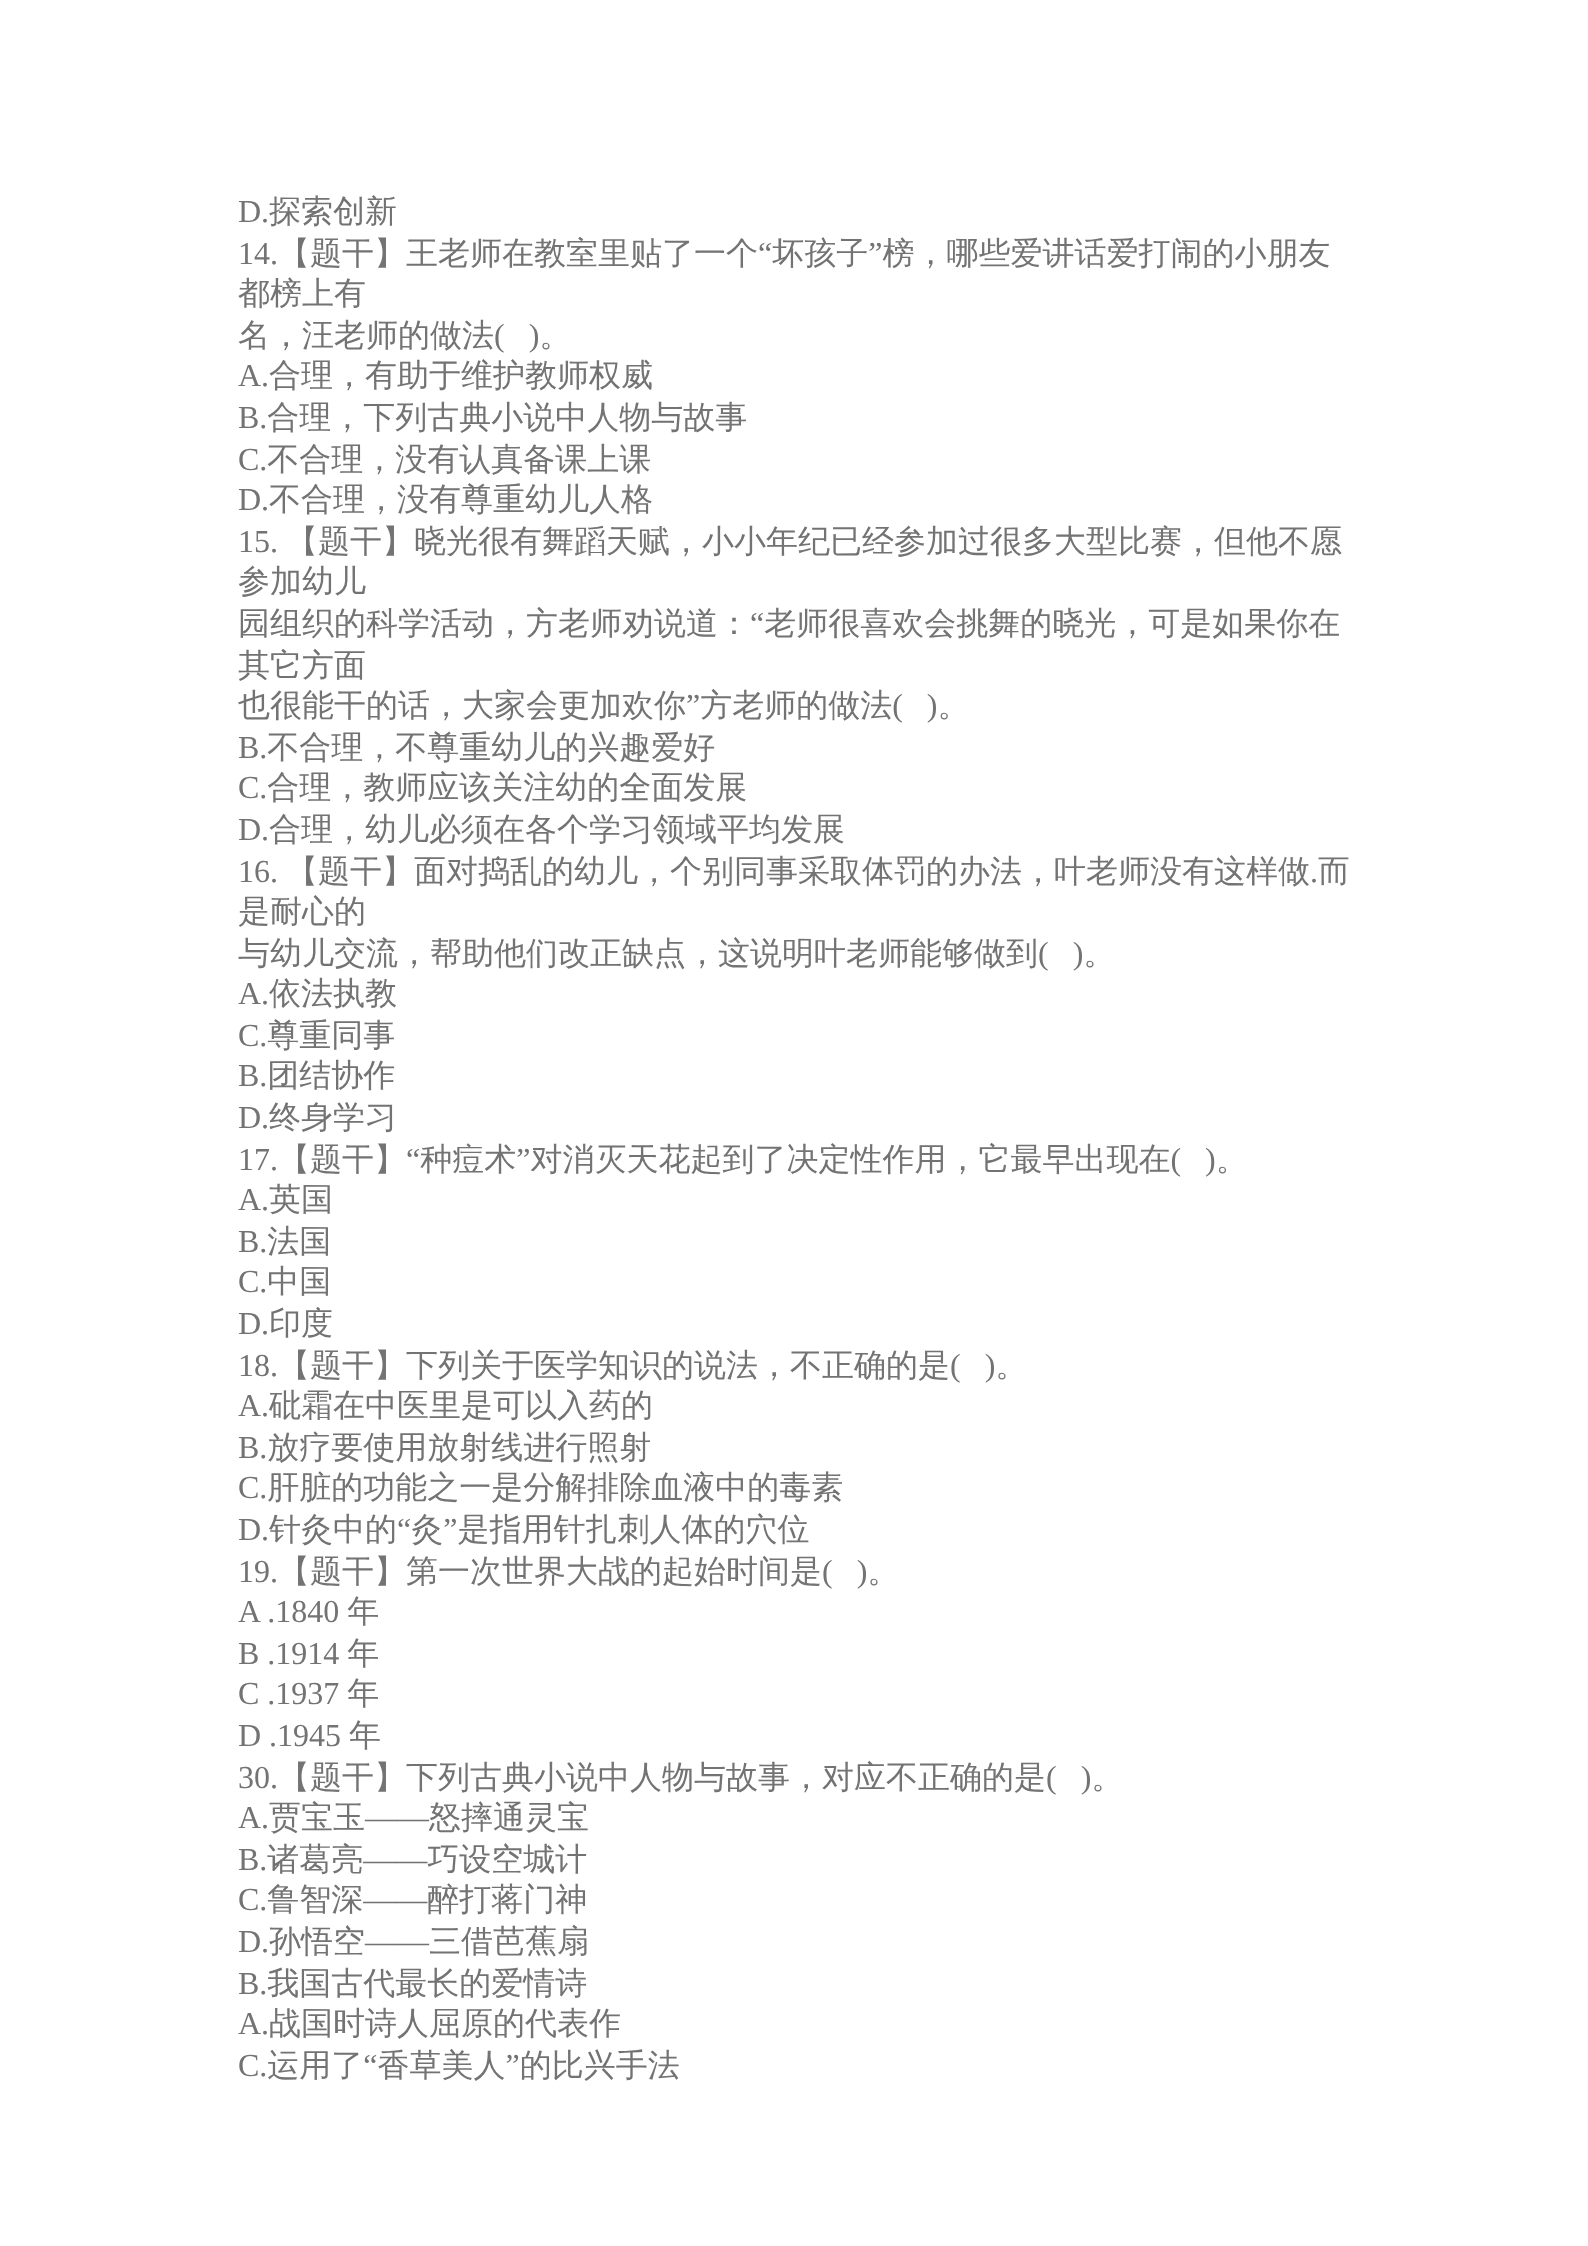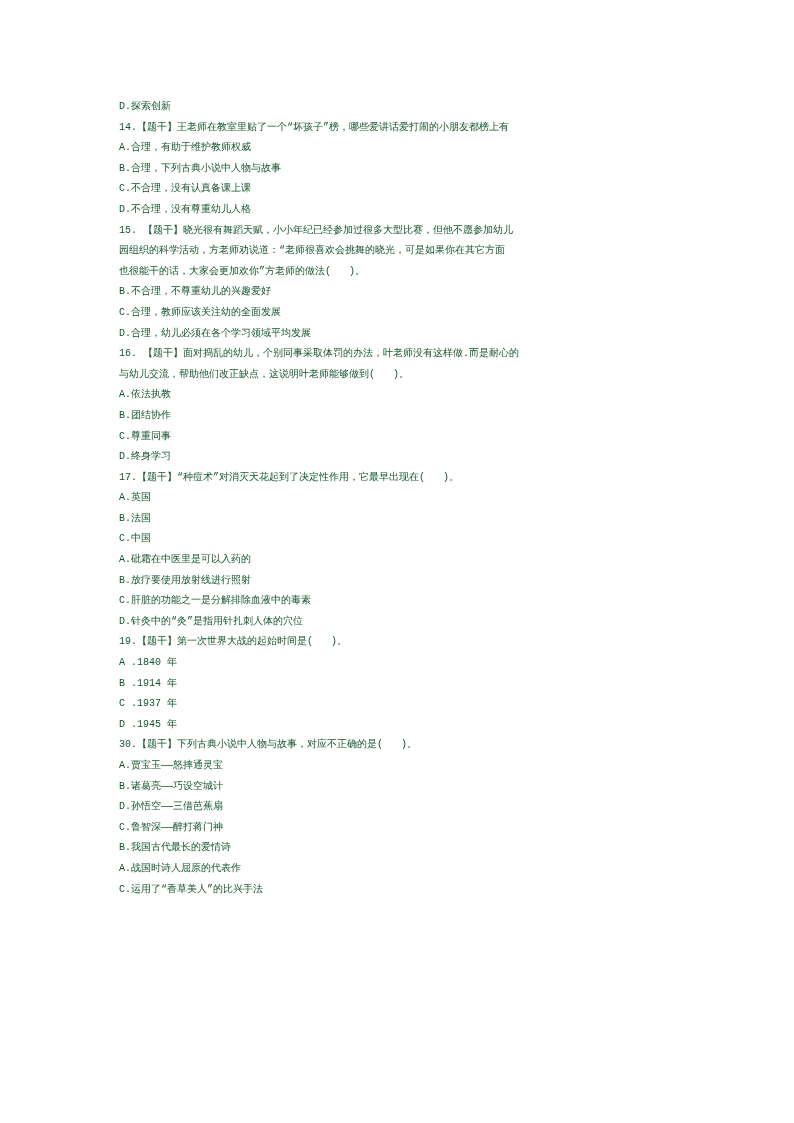--- a/index.html
+++ b/index.html
@@ -1,84 +1,87 @@
 <!DOCTYPE html>
 <html><head>
 <meta charset="utf-8">
 <style>
   html, body { margin: 0; padding: 0; background: #ffffff; }
   body { width: 794px; height: 1123px; position: relative; overflow: hidden; }
   .page {
     position: absolute; left: 119px; top: 97px; width: 560px;
-    font-family: Liberation Mono, monospace;
-    font-size: 10px; line-height: 20.6px; color: #14532d;
+    font-family: Liberation Serif, serif;
+    font-size: 16px; line-height: 20.6px; color: #737373;
   }
   .line { white-space: pre-wrap; margin: 0; }
   .q-stem { }
 </style>
 </head>
 <body>
 
 <div class="page">
   <p class="line">D.探索创新</p>
 
   <div>
     <p class="line q-stem">14.【题干】王老师在教室里贴了一个“坏孩子”榜，哪些爱讲话爱打闹的小朋友都榜上有</p>
+    <p class="line q-stem">名，汪老师的做法(   )。</p>
     <p class="line">A.合理，有助于维护教师权威</p>
     <p class="line">B.合理，下列古典小说中人物与故事</p>
     <p class="line">C.不合理，没有认真备课上课</p>
     <p class="line">D.不合理，没有尊重幼儿人格</p>
   </div>
 
   <div>
     <p class="line q-stem">15. 【题干】晓光很有舞蹈天赋，小小年纪已经参加过很多大型比赛，但他不愿参加幼儿</p>
     <p class="line q-stem">园组织的科学活动，方老师劝说道：“老师很喜欢会挑舞的晓光，可是如果你在其它方面</p>
     <p class="line q-stem">也很能干的话，大家会更加欢你”方老师的做法(   )。</p>
     <p class="line">B.不合理，不尊重幼儿的兴趣爱好</p>
     <p class="line">C.合理，教师应该关注幼的全面发展</p>
     <p class="line">D.合理，幼儿必须在各个学习领域平均发展</p>
   </div>
 
   <div>
     <p class="line q-stem">16. 【题干】面对捣乱的幼儿，个别同事采取体罚的办法，叶老师没有这样做.而是耐心的</p>
     <p class="line q-stem">与幼儿交流，帮助他们改正缺点，这说明叶老师能够做到(   )。</p>
     <p class="line">A.依法执教</p>
+    <p class="line">C.尊重同事</p>
     <p class="line">B.团结协作</p>
-    <p class="line">C.尊重同事</p>
     <p class="line">D.终身学习</p>
   </div>
 
   <div>
     <p class="line q-stem">17.【题干】“种痘术”对消灭天花起到了决定性作用，它最早出现在(   )。</p>
     <p class="line">A.英国</p>
     <p class="line">B.法国</p>
     <p class="line">C.中国</p>
+    <p class="line">D.印度</p>
   </div>
 
   <div>
+    <p class="line q-stem">18.【题干】下列关于医学知识的说法，不正确的是(   )。</p>
     <p class="line">A.砒霜在中医里是可以入药的</p>
     <p class="line">B.放疗要使用放射线进行照射</p>
     <p class="line">C.肝脏的功能之一是分解排除血液中的毒素</p>
     <p class="line">D.针灸中的“灸”是指用针扎刺人体的穴位</p>
   </div>
 
   <div>
     <p class="line q-stem">19.【题干】第一次世界大战的起始时间是(   )。</p>
     <p class="line">A .1840 年</p>
     <p class="line">B .1914 年</p>
     <p class="line">C .1937 年</p>
     <p class="line">D .1945 年</p>
   </div>
 
   <div>
     <p class="line q-stem">30.【题干】下列古典小说中人物与故事，对应不正确的是(   )。</p>
     <p class="line">A.贾宝玉——怒摔通灵宝</p>
     <p class="line">B.诸葛亮——巧设空城计</p>
+    <p class="line">C.鲁智深——醉打蒋门神</p>
     <p class="line">D.孙悟空——三借芭蕉扇</p>
-    <p class="line">C.鲁智深——醉打蒋门神</p>
   </div>
 
   <div>
     <p class="line">B.我国古代最长的爱情诗</p>
     <p class="line">A.战国时诗人屈原的代表作</p>
     <p class="line">C.运用了“香草美人”的比兴手法</p>
   </div>
 </div>
 
 </body></html>

